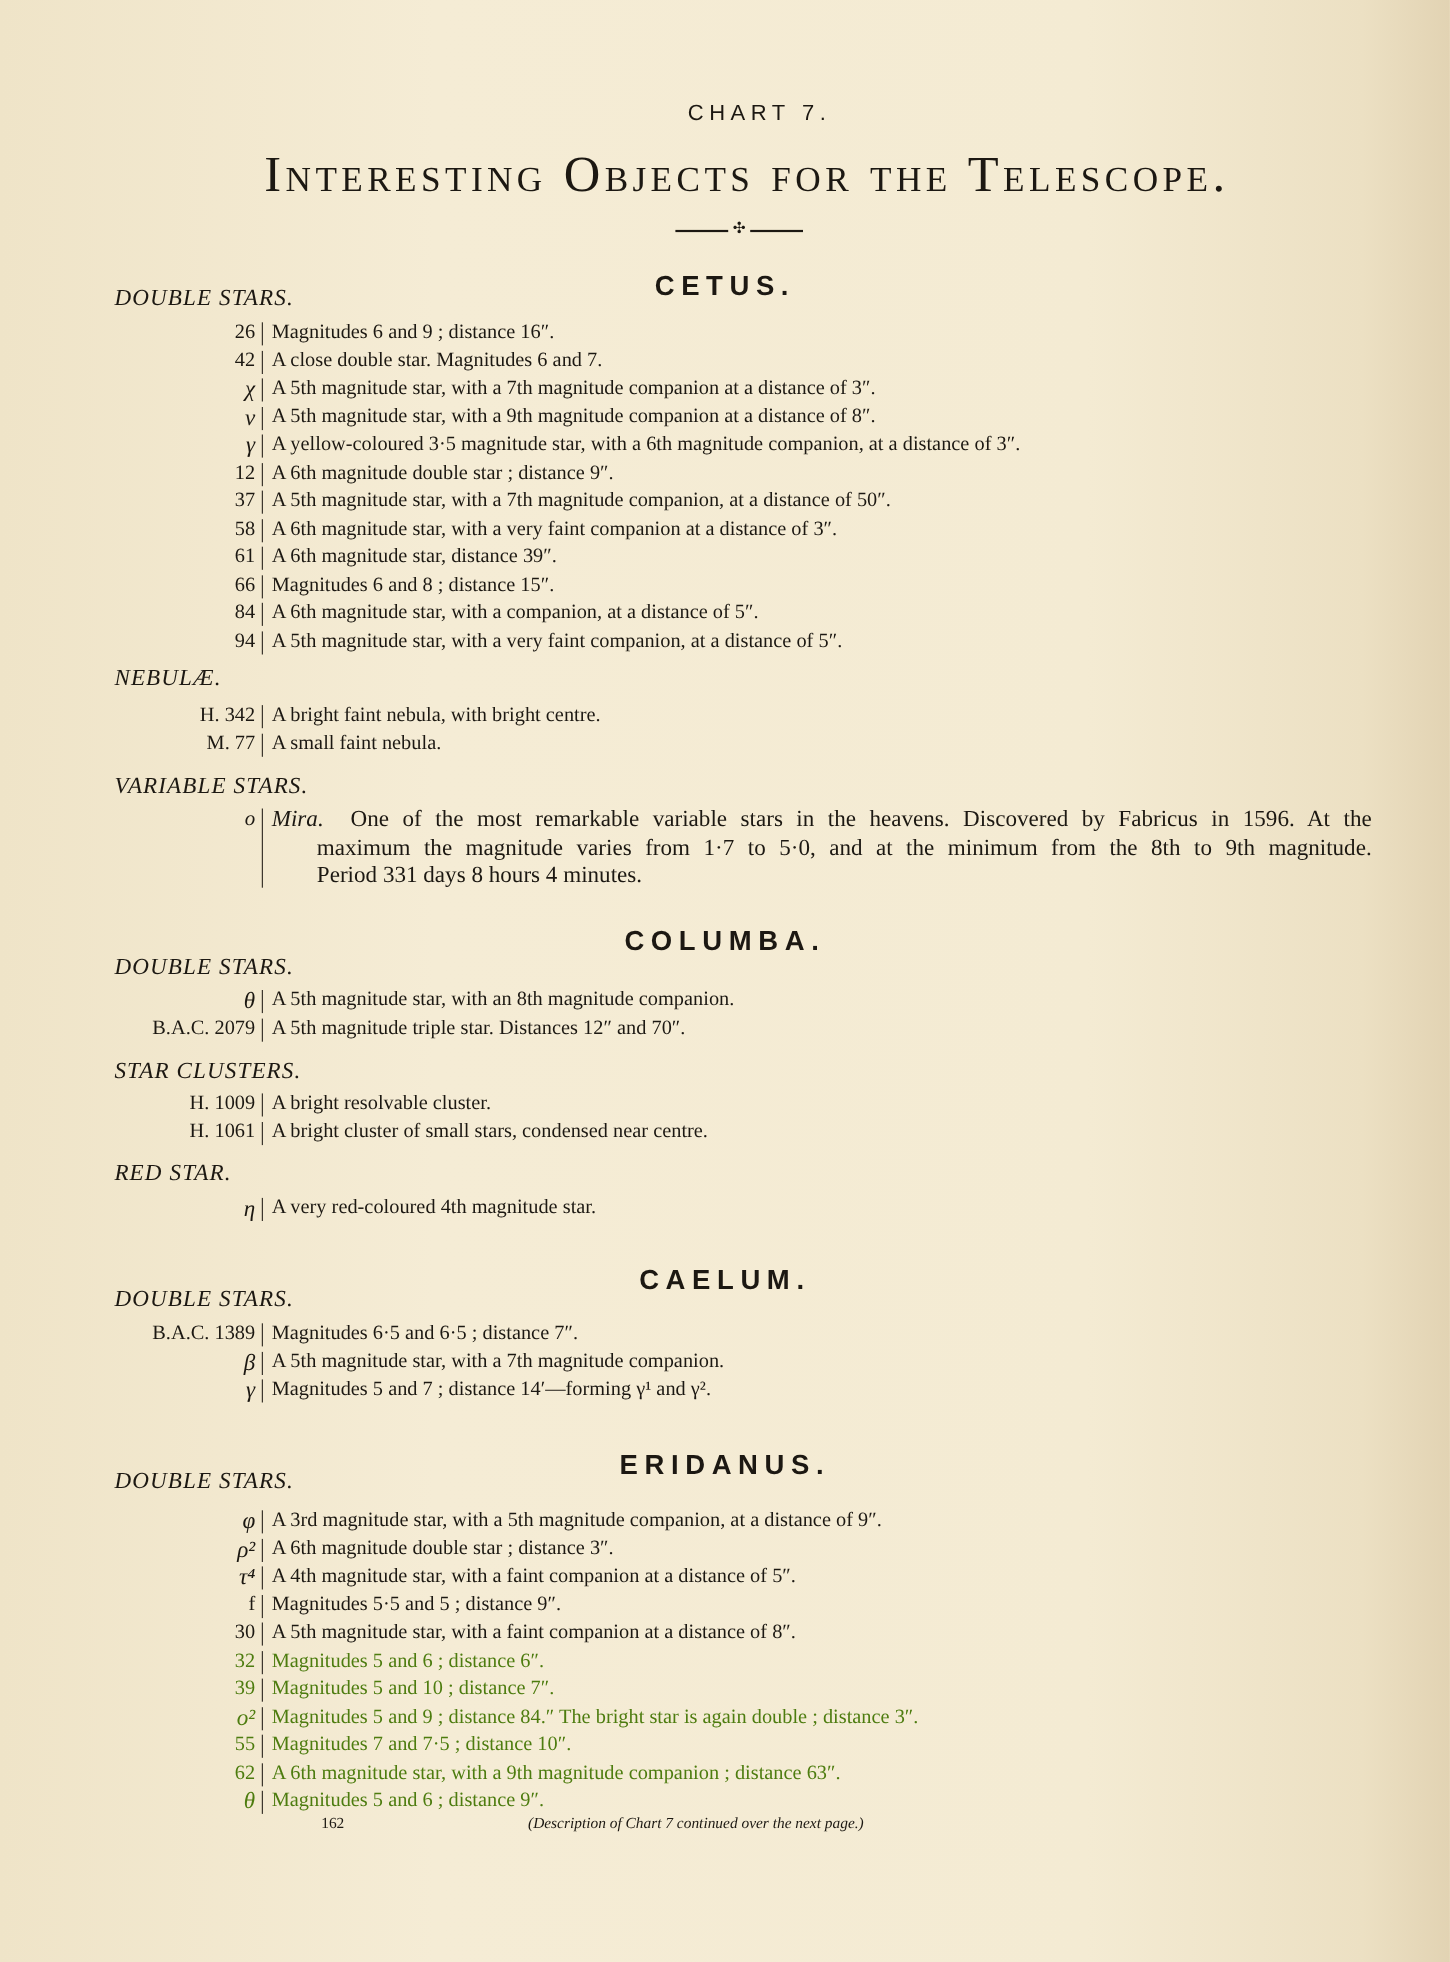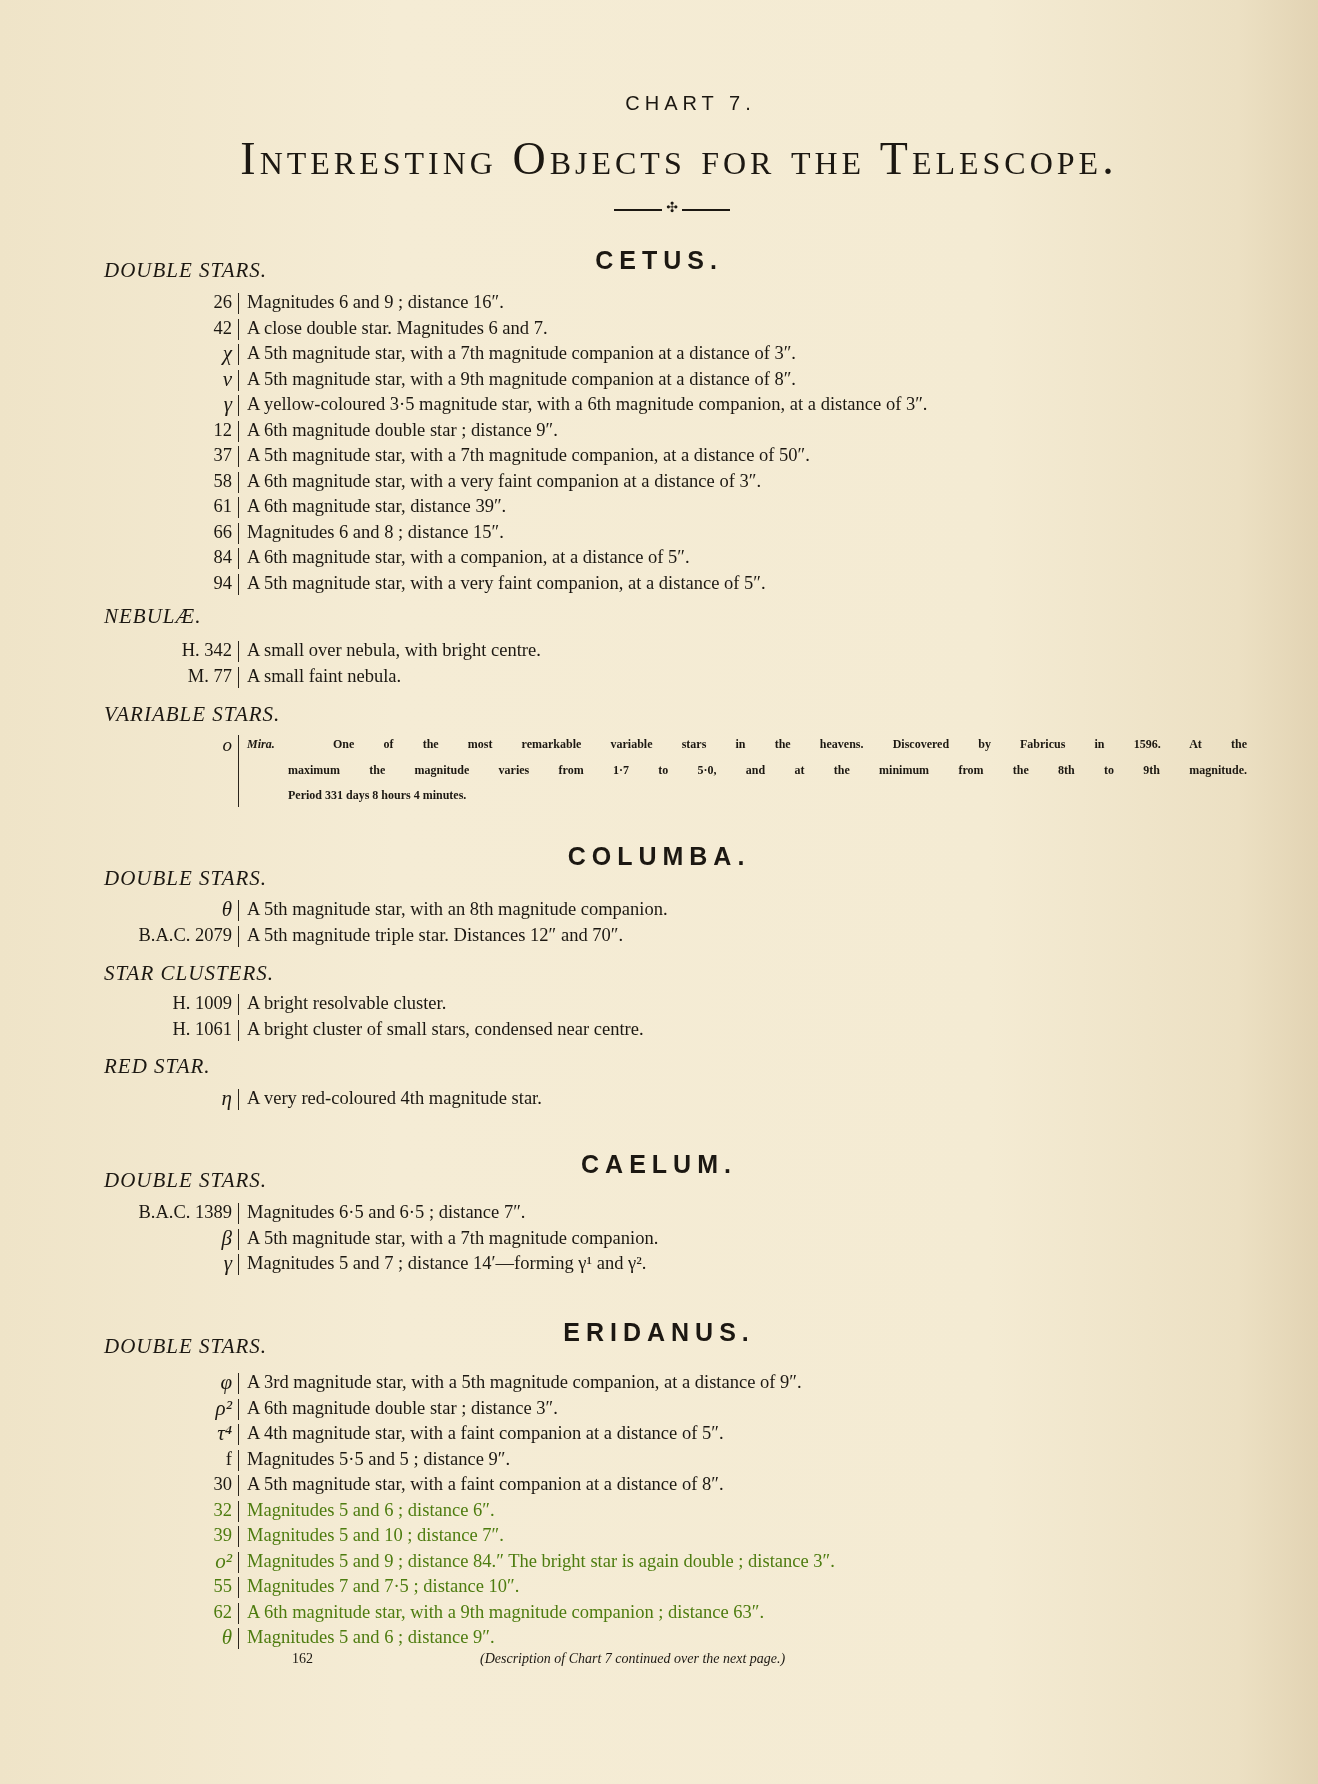--- a/index.html
+++ b/index.html
@@ -36,21 +36,21 @@
     position: absolute; left: 104px; font-style: italic; font-size: 21px; letter-spacing: 1px;
     text-transform: uppercase;
     text-align: center;
   }
   .block { position: absolute; left: 0; width: 1318px; }
   .row { position: relative; height: 25.5px; font-size: 18.5px; line-height: 25.5px; white-space: nowrap; }
   .key { position: absolute; right: calc(1318px - 232px); }
   .bar { position: absolute; left: 238px; top: 3px; width: 1px; height: 21px; background: #2a241c; }
   .desc { position: absolute; left: 247px; }
   .key.greek { font-style: italic; font-size: 21px; }
-  .para { position: absolute; left: 247px; width: 1000px; font-size: 12px; line-height: 25.5px; text-align: justify; font-weight: bold; }
+  .para { position: absolute; left: 247px; width: 1000px; font-size: 21px; line-height: 25.5px; text-align: justify; }
   .para .indent { padding-left: 41px; display: block; text-align: justify; text-align-last: justify; }
   .para .indent.last { text-align-last: left; }
   .page-no { position: absolute; top: 1651px; left: 292px; font-size: 14px; }
   .cont-note { position: absolute; top: 1651px; left: 480px; font-size: 14px; font-style: italic; }
   .faint { color: #4d7c0f; }
 </style>
 </head>
 <body>
 
 <div class="chart-no">CHART 7.</div>
@@ -124,21 +124,21 @@
       <span class="bar"></span>
       <span class="desc">A 5th magnitude star, with a very faint companion, at a distance of 5″.</span>
     </div>
 </div>
 
 <div class="cat" style="top:604px">Nebulæ.</div>
 <div class="block" style="top:638px">
   <div class="row">
       <span class="key">H. 342</span>
       <span class="bar"></span>
-      <span class="desc">A small over nebula, with bright centre.</span>
+      <span class="desc">A bright faint nebula, with bright centre.</span>
     </div>
   <div class="row">
       <span class="key">M. 77</span>
       <span class="bar"></span>
       <span class="desc">A small faint nebula.</span>
     </div>
 </div>
 
 <div class="cat" style="top:702px">Variable Stars.</div>
 <div class="block" style="top:732px; height:80px">

